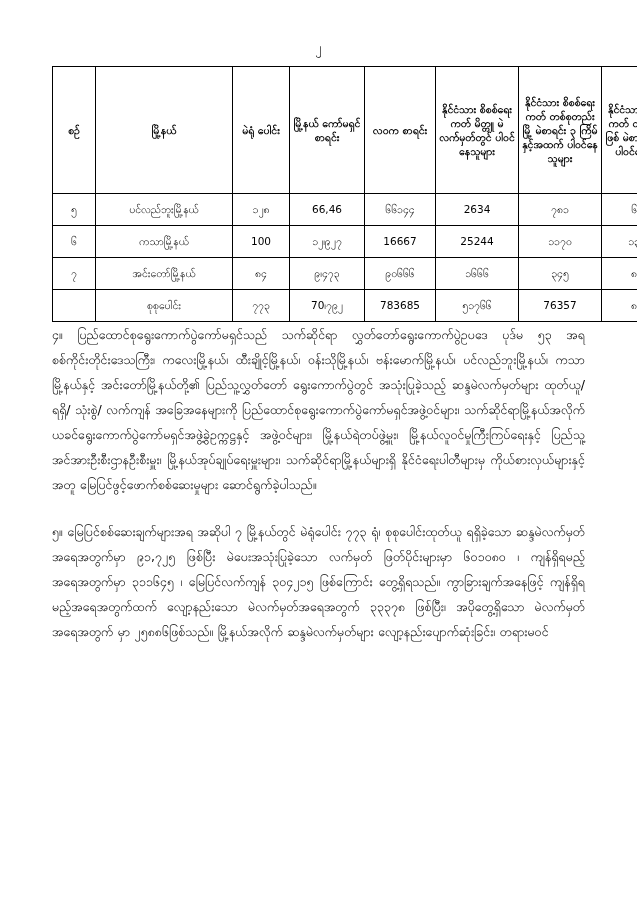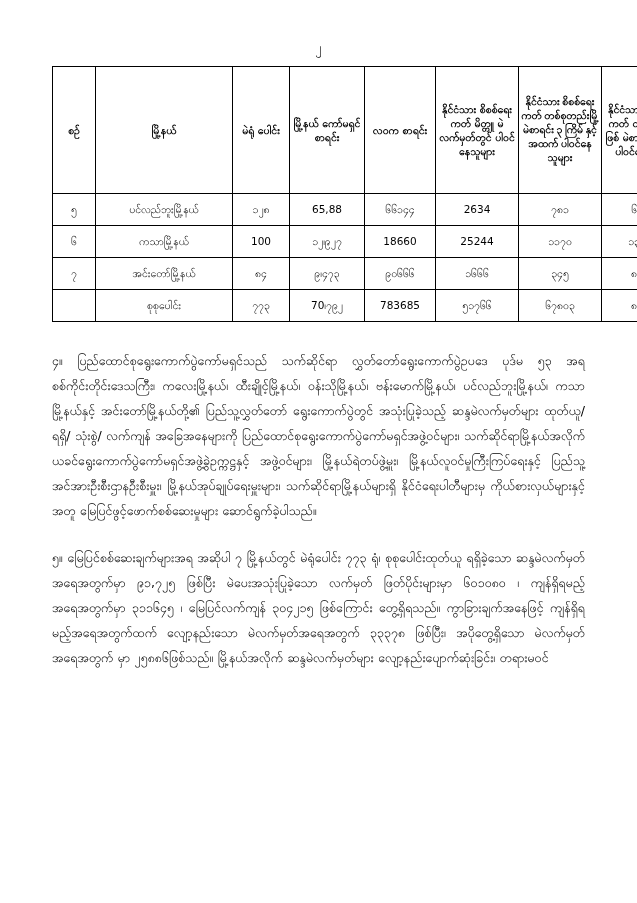--- a/index.html
+++ b/index.html
@@ -59,26 +59,25 @@
   tr.total-row td {
     font-weight: normal;
     height: 30px;
   }
   .col-no     { width: 38px; }
   .col-town   { width: 132px; }
   .col-votes  { width: 52px; }
   .col-list   { width: 70px; }
   .col-lanka  { width: 66px; }
   .col-c1     { width: 78px; }
-  .col-c2     { width: 78px; font-family: Liberation Serif, serif; }
+  .col-c2     { width: 78px; }
   .col-c3     { width: 78px; }
 
   
   .body-text {
-    margin-top: 26px;
   }
   p.para {
     font-size: 12.5px;
     line-height: 2.0;
     text-align: justify;
     text-justify: inter-word;
     margin: 0 0 22px 0;
     word-spacing: 0.5px;
   }
 </style>
@@ -100,32 +99,32 @@
         <th class="col-c1">နိုင်ငံသား စိစစ်ရေးကတ် မိတ္တူ မဲလက်မှတ်တွင် ပါဝင်နေသူများ</th>
         <th class="col-c2">နိုင်ငံသား စိစစ်ရေးကတ် တစ်စုတည်းမြို့ မဲစာရင်း ၃ ကြိမ် နှင့်အထက် ပါဝင်နေသူများ</th>
         <th class="col-c3">နိုင်ငံသား စိစစ်ရေးကတ် တစ်စုတည်းဖြစ် မဲစာရင်း ၂ကြိမ် ပါဝင်နေသူများ</th>
       </tr>
     </thead>
     <tbody>
       <tr>
         <td>၅</td>
         <td>ပင်လည်ဘူးမြို့နယ်</td>
         <td>၁၂၈</td>
-        <td>65,88</td>
+        <td>66,46</td>
         <td>၆၆၁၄၄</td>
         <td>2634</td>
         <td>၇၈၁</td>
         <td>၆၉၀၁</td>
       </tr>
       <tr>
         <td>၆</td>
         <td>ကသာမြို့နယ်</td>
         <td>100</td>
         <td>၁၂၊၉၂၇</td>
-        <td>18660</td>
+        <td>16667</td>
         <td>25244</td>
         <td>၁၁၇၀</td>
         <td>၁၃၇၃၈</td>
       </tr>
       <tr>
         <td>၇</td>
         <td>အင်းတော်မြို့နယ်</td>
         <td>၈၄</td>
         <td>၉၊၄၇၃</td>
         <td>၉၀၆၆၆</td>
@@ -133,21 +132,21 @@
         <td>၃၄၅</td>
         <td>၈၉၇၈</td>
       </tr>
       <tr class="total-row">
         <td></td>
         <td>စုစုပေါင်း</td>
         <td>၇၇၃</td>
         <td>70၊၇၉၂</td>
         <td>783685</td>
         <td>၅၁၇၆၆</td>
-        <td>၆၇၈၀၃</td>
+        <td>76357</td>
         <td>၈၇၊၂၂</td>
       </tr>
     </tbody>
   </table>
 
   <div class="body-text">
     <p class="para">၄။  ပြည်ထောင်စုရွေးကောက်ပွဲကော်မရှင်သည် သက်ဆိုင်ရာ လွှတ်တော်ရွေးကောက်ပွဲဥပဒေ ပုဒ်မ ၅၃ အရ စစ်ကိုင်းတိုင်းဒေသကြီး၊ ကလေးမြို့နယ်၊ ထီးချိုင့်မြို့နယ်၊ ဝန်းသိုမြို့နယ်၊ ဗန်းမောက်မြို့နယ်၊ ပင်လည်ဘူးမြို့နယ်၊ ကသာမြို့နယ်နှင့် အင်းတော်မြို့နယ်တို့၏ ပြည်သူ့လွှတ်တော် ရွေးကောက်ပွဲတွင် အသုံးပြုခဲ့သည့် ဆန္ဒမဲလက်မှတ်များ ထုတ်ယူ/ ရရှိ/ သုံးစွဲ/ လက်ကျန် အခြေအနေများကို ပြည်ထောင်စုရွေးကောက်ပွဲကော်မရှင်အဖွဲ့ဝင်များ၊ သက်ဆိုင်ရာမြို့နယ်အလိုက် ယခင်ရွေးကောက်ပွဲကော်မရှင်အဖွဲ့ခွဲဥက္ကဋ္ဌနှင့် အဖွဲ့ဝင်များ၊ မြို့နယ်ရဲတပ်ဖွဲ့မှူး၊ မြို့နယ်လူဝင်မှုကြီးကြပ်ရေးနှင့် ပြည်သူ့အင်အားဦးစီးဌာနဦးစီးမှူး၊ မြို့နယ်အုပ်ချုပ်ရေးမှူးများ၊ သက်ဆိုင်ရာမြို့နယ်များရှိ နိုင်ငံရေးပါတီများမှ ကိုယ်စားလှယ်များနှင့်အတူ မြေပြင်ဖွင့်ဖောက်စစ်ဆေးမှုများ ဆောင်ရွက်ခဲ့ပါသည်။</p>
     <p class="para">၅။  မြေပြင်စစ်ဆေးချက်များအရ အဆိုပါ ၇ မြို့နယ်တွင် မဲရုံပေါင်း ၇၇၃ ရုံ၊ စုစုပေါင်းထုတ်ယူ ရရှိခဲ့သော ဆန္ဒမဲလက်မှတ်အရေအတွက်မှာ ၉၁,၇၂၅ ဖြစ်ပြီး မဲပေးအသုံးပြုခဲ့သော လက်မှတ် ဖြတ်ပိုင်းများမှာ ၆၀၁၀၈၀ ၊ ကျန်ရှိရမည့်အရေအတွက်မှာ ၃၁၁၆၄၅ ၊ မြေပြင်လက်ကျန် ၃၀၄၂၁၅ ဖြစ်ကြောင်း တွေ့ရှိရသည်။ ကွာခြားချက်အနေဖြင့် ကျန်ရှိရမည့်အရေအတွက်ထက် လျော့နည်းသော မဲလက်မှတ်အရေအတွက် ၃၃၃၇၈ ဖြစ်ပြီး၊ အပိုတွေ့ရှိသော မဲလက်မှတ်အရေအတွက် မှာ ၂၅၈၈၆ဖြစ်သည်။ မြို့နယ်အလိုက် ဆန္ဒမဲလက်မှတ်များ လျော့နည်းပျောက်ဆုံးခြင်း၊ တရားမဝင်</p>
   </div>
 

